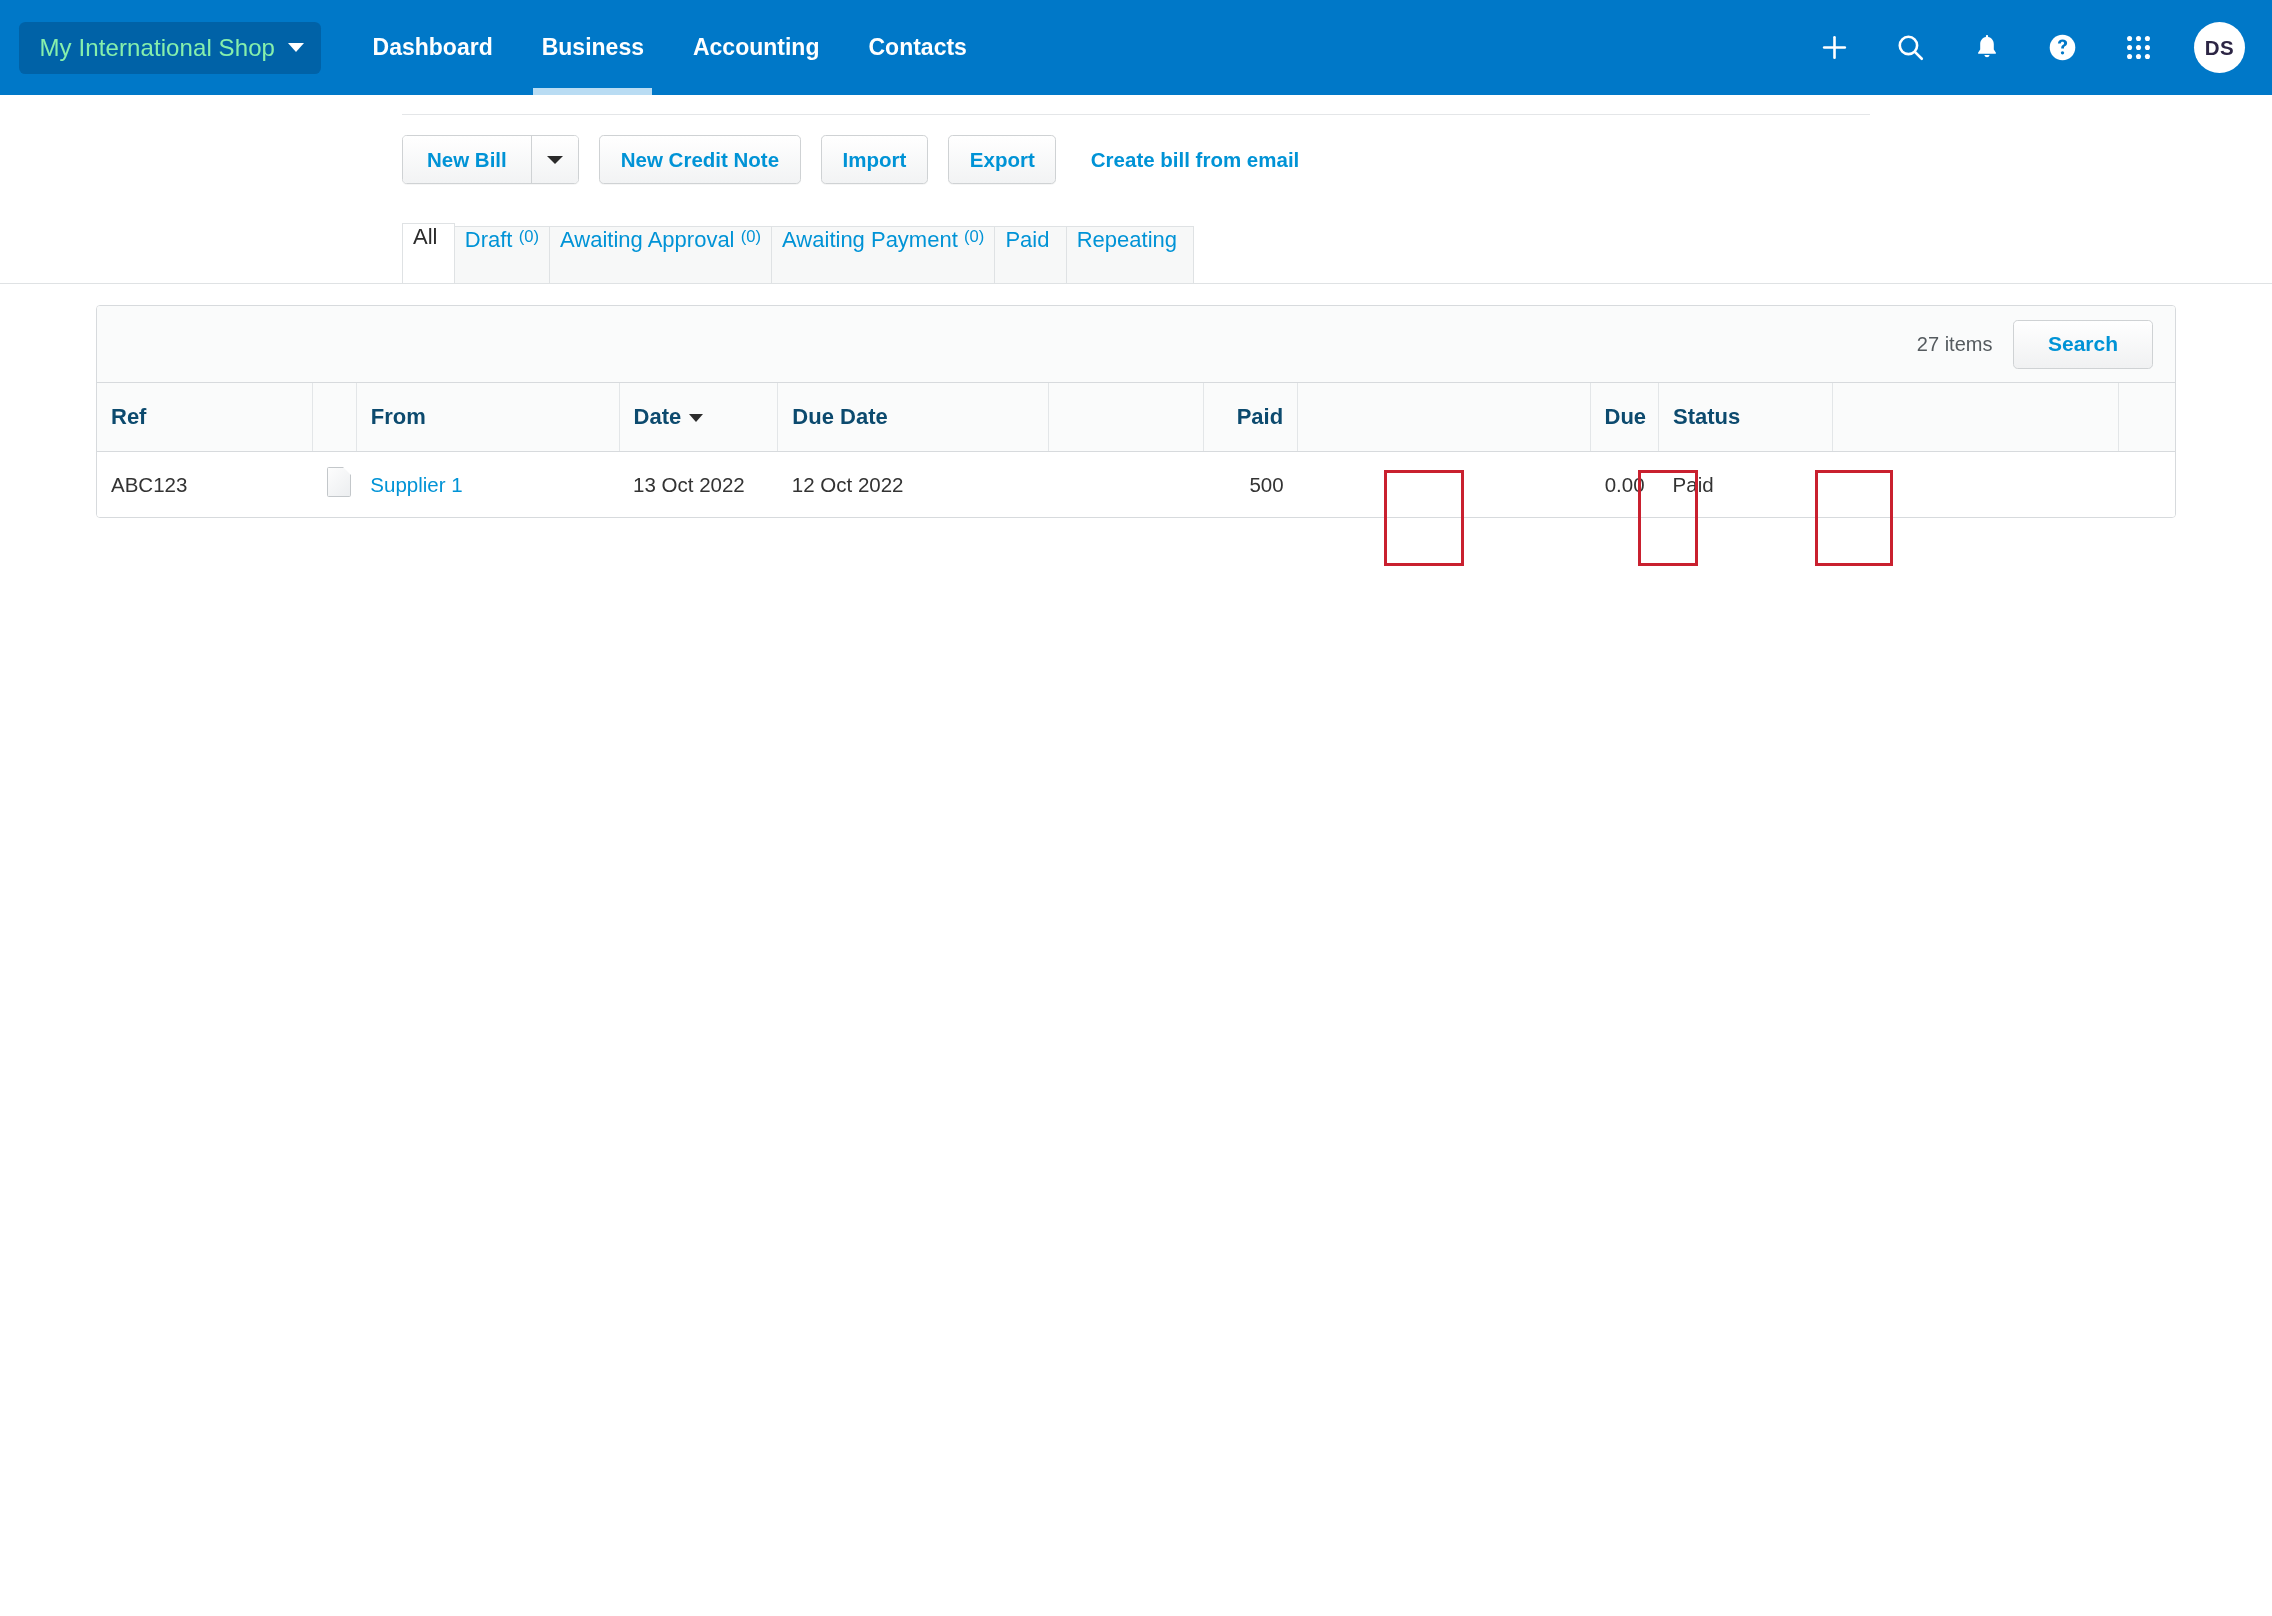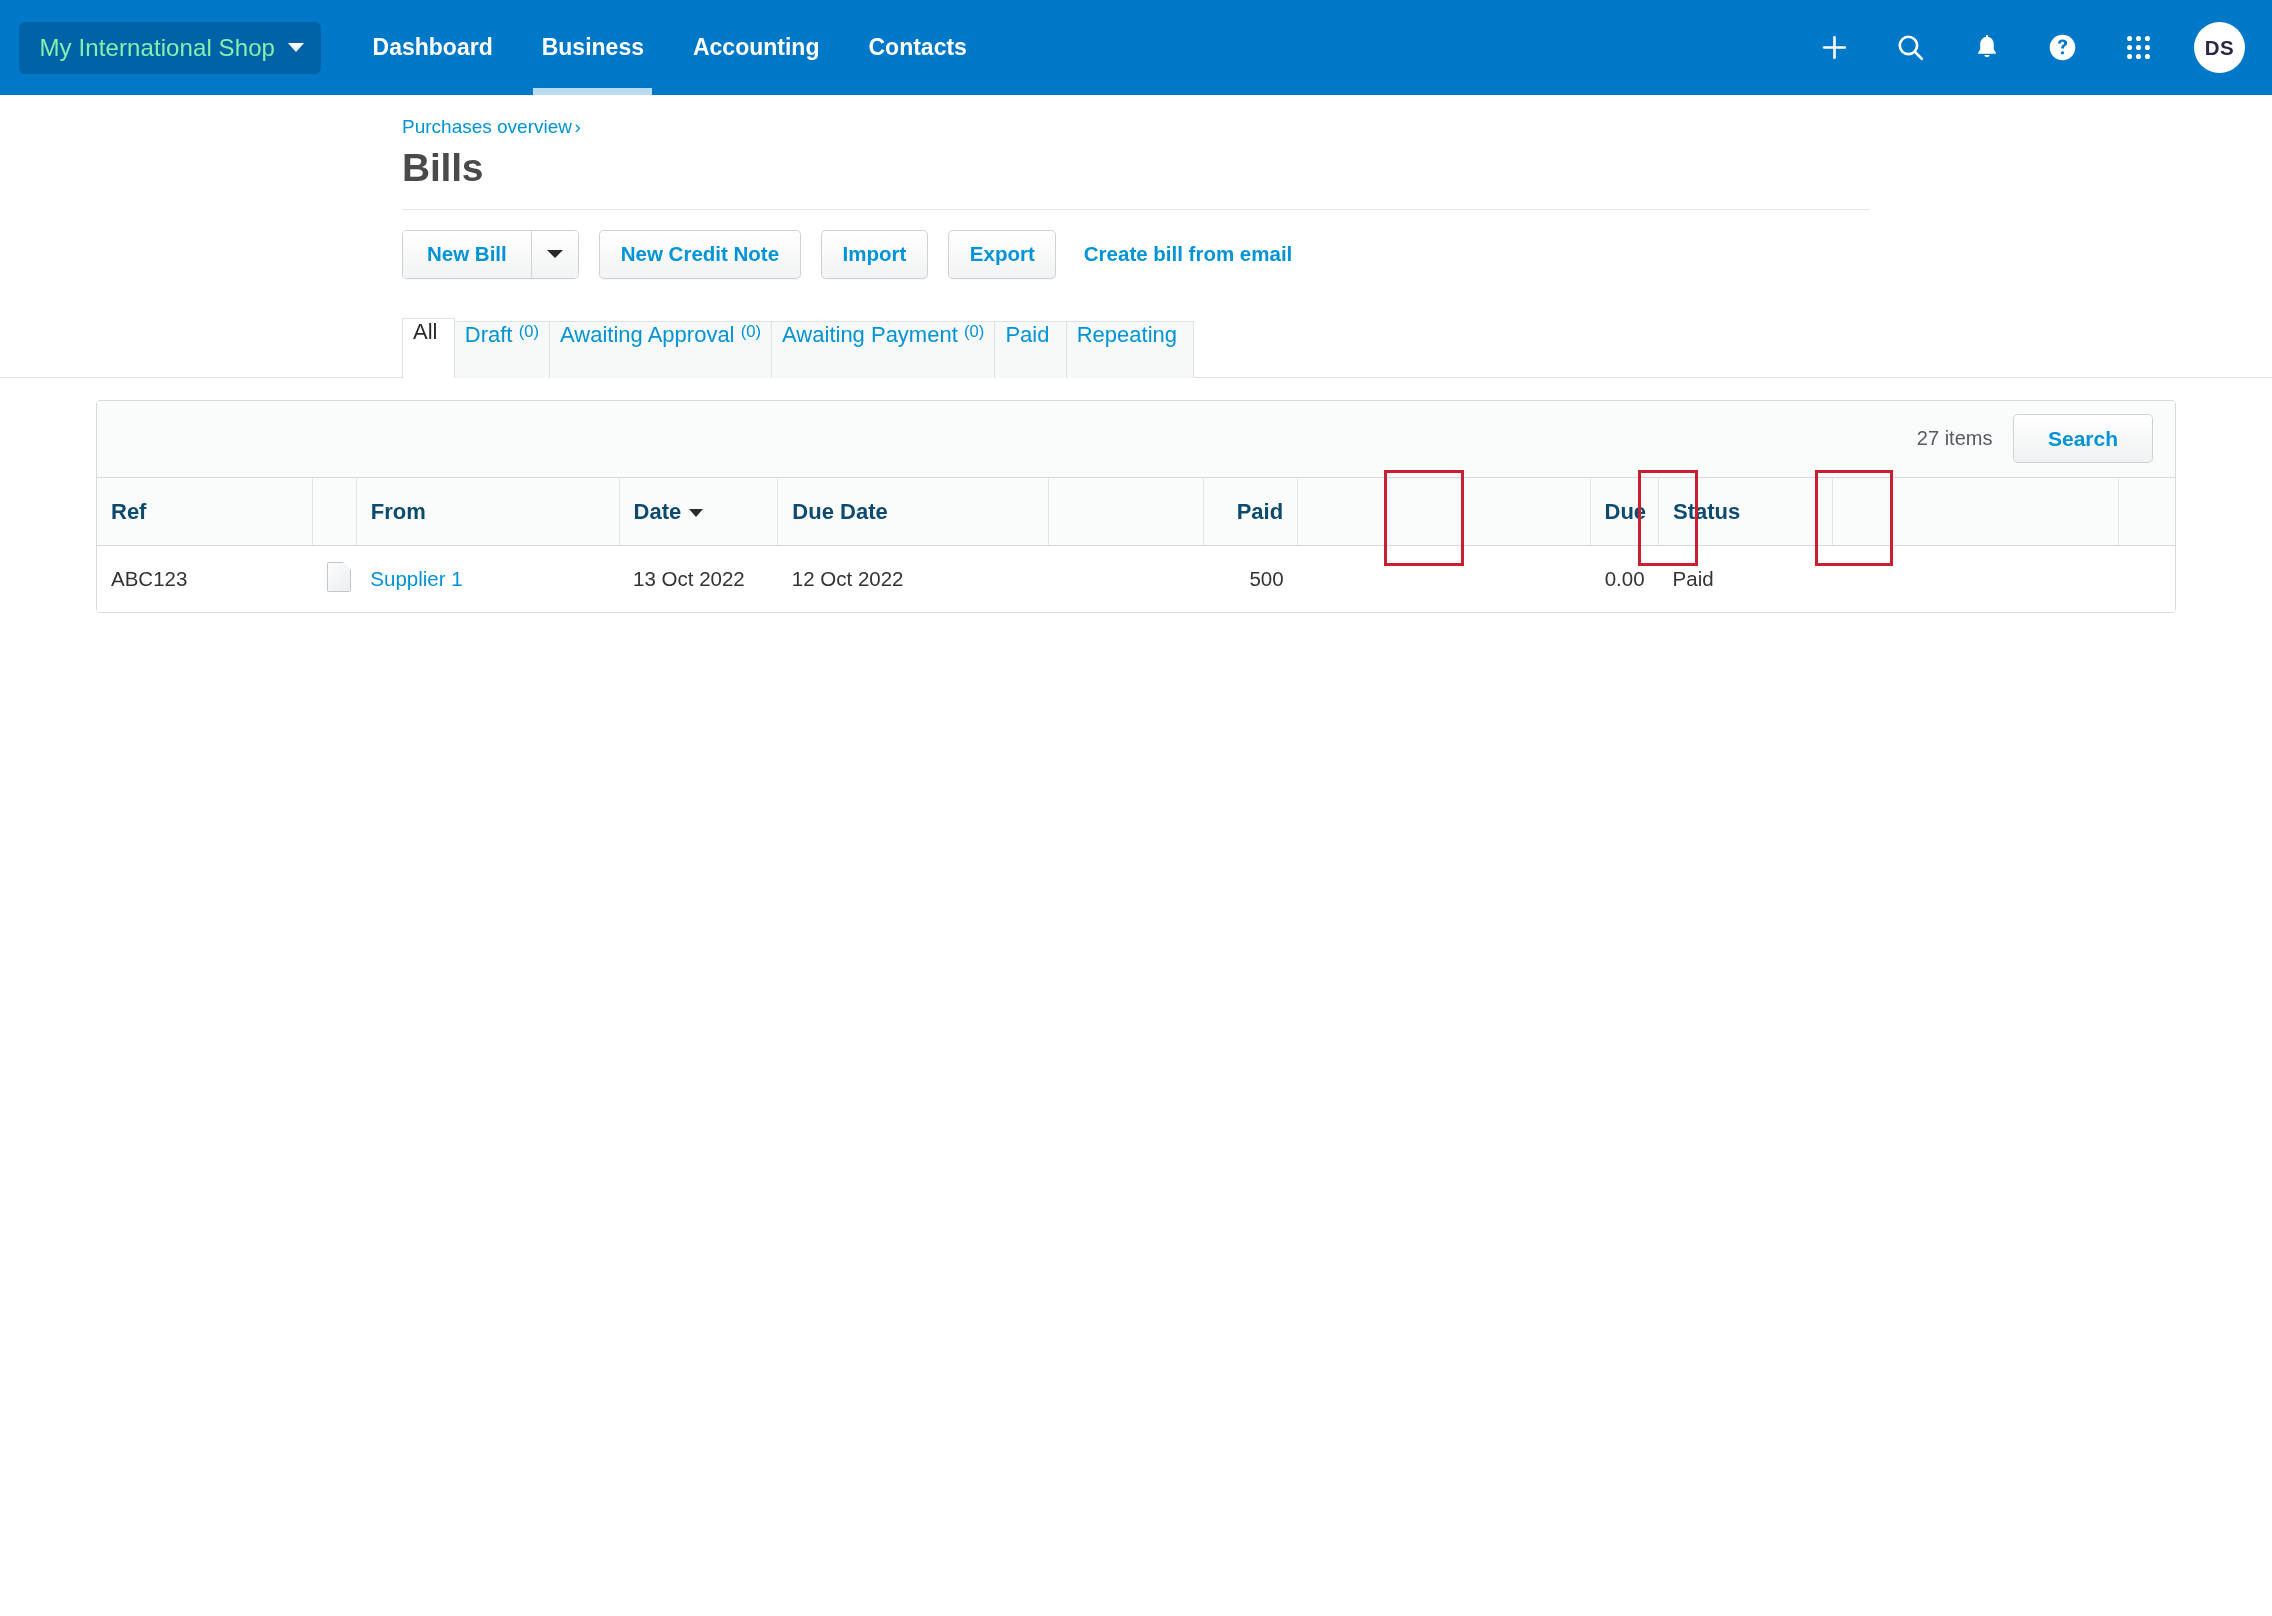--- a/index.html
+++ b/index.html
@@ -169,21 +169,21 @@
     border-left: 8px solid transparent;
     border-right: 8px solid transparent;
     border-top: 8.7px solid #2a2a2a;
     display: block;
   }
   .text-link {
     color: #0093d6;
     font-size: 20.5px;
     font-weight: bold;
     cursor: pointer;
-    margin-left: 7px;
+    margin-left: 14px;
     white-space: nowrap;
   }
 
   
   .tabs {
     display: flex;
     align-items: flex-end;
     margin: 39px 0 0 402px;
     height: 60px;
   }
@@ -405,28 +405,20 @@
       </div>
 
       <div class="avatar">
         <span>DS</span>
       </div>
     </div>
   </div>
 
   <div class="page-wrap">
 
-    <div class="page-head">
-      <div>
-        <span class="breadcrumb">
-          <span>Purchases overview</span><span class="sep">›</span>
-        </span>
-      </div>
-      <h1 class="page-title">Bills</h1>
-    </div>
 
     <div class="head-rule"></div>
 
     <div class="btn-row">
       <div class="split-btn">
         <div class="main">
           <span>New Bill</span>
         </div>
         <div class="arrow">
           <i></i>

